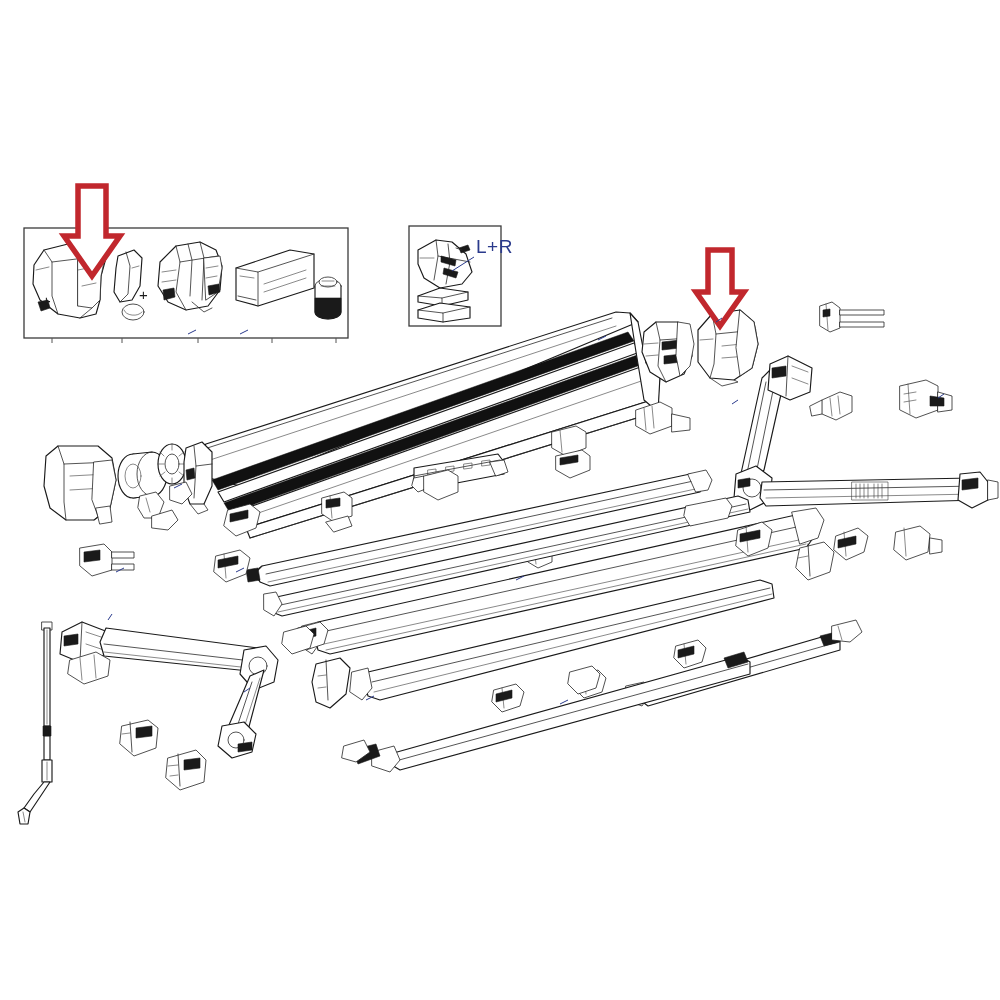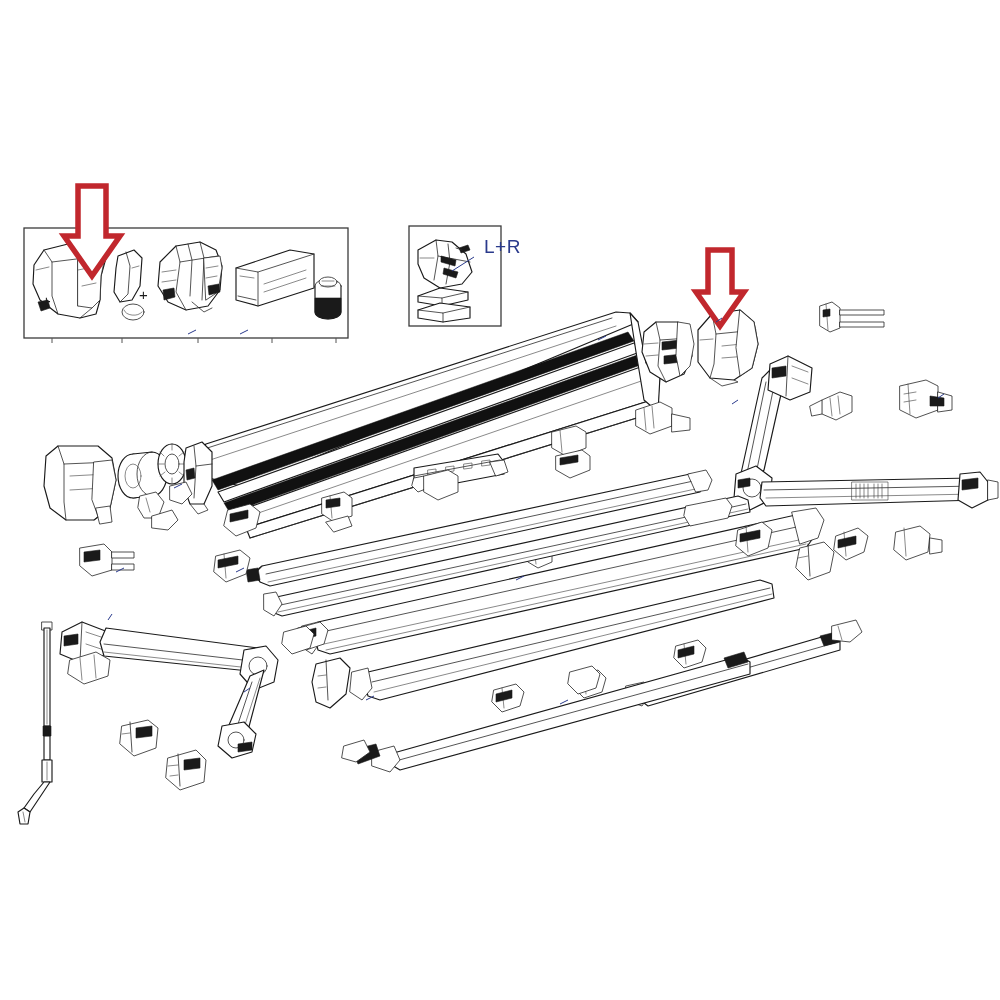--- a/index.html
+++ b/index.html
@@ -597,17 +597,17 @@
       <path d="M366 700 L374 696"></path>
       <path d="M938 398 L944 394"></path>
       <path d="M116 572 L124 568"></path>
       <path d="M244 692 L250 688"></path>
       <path d="M174 488 L182 484"></path>
       <path d="M732 404 L738 400"></path>
     </g>
 
   </svg>
 
-  <div style="position:absolute; left:8px; top:0; width:796px; height:1000px; pointer-events:none;border-radius:18px;">
+  <div style="position:absolute; left:0; top:0; width:796px; height:1000px; pointer-events:none;border-radius:18px;">
     <span class="lr-label" style="position:absolute; left:476px; top:236px; color:#2a3a8c;">L+R</span>
   </div>
 
 </div>
 
 </body></html>

